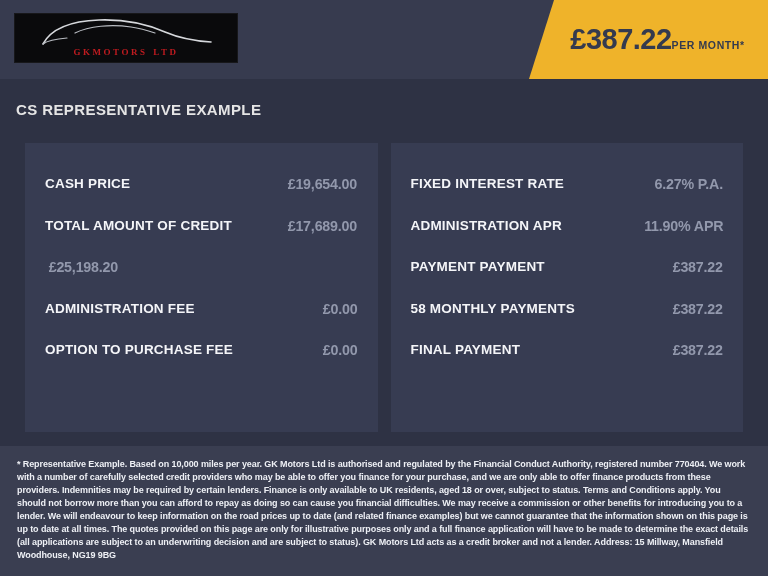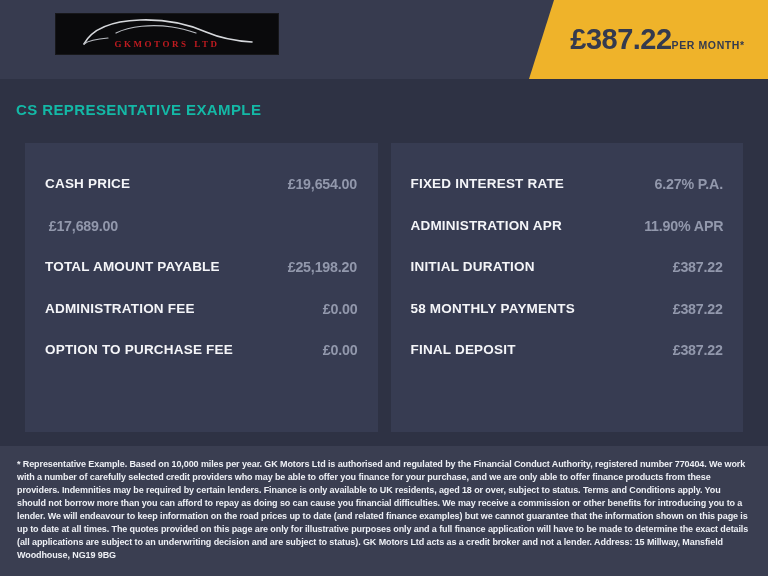--- a/index.html
+++ b/index.html
@@ -8,22 +8,22 @@
     background:#2e3244;
     font-family:"Liberation Sans", sans-serif;
     -webkit-font-smoothing:antialiased;
   }
   
   .header{
     position:absolute;top:0;left:0;width:768px;height:79px;
     background:#373b4f;
   }
   .logo-box{
-    position:absolute;left:14px;top:13px;width:224px;height:42px;
-    background:#0a0a0c;border:1px solid #17171a;box-sizing:border-box;margin-left:41px;
+    position:absolute;left:14px;top:13px;width:224px;height:50px;
+    background:#0a0a0c;border:1px solid #17171a;box-sizing:border-box;
   }
   .logo-car{position:absolute;left:22px;top:3px;}
   .logo-text{
     position:absolute;left:0;right:0;bottom:3px;text-align:center;
     color:#c01b20;font-weight:700;font-size:13px;letter-spacing:2.5px;
     font-variant:small-caps;text-transform:lowercase;
     font-family:"Liberation Serif", serif;
   }
   .price-ribbon{
     position:absolute;right:0;top:0;width:239px;height:79px;
@@ -34,21 +34,21 @@
   .price-inner{display:flex;align-items:baseline;padding-left:18px;}
   .price-amount{
     color:#343a4e;font-weight:700;font-size:29px;letter-spacing:-0.5px;
   }
   .price-per{
     color:#343a4e;font-weight:700;font-size:10.5px;letter-spacing:0.6px;
   }
   
   .page-title{
     position:absolute;left:16px;top:101px;
-    color:#14b8a6;font-weight:700;font-size:15px;letter-spacing:0.4px;
+    color:#e5e5e5;font-weight:700;font-size:15px;letter-spacing:0.4px;
   }
   
   .panels{
     position:absolute;left:25px;top:143px;width:718px;height:289px;
     display:flex;gap:13px;
   }
   .panel{
     flex:1 1 0;background:#373c52;box-sizing:border-box;
     padding:20px 0;display:flex;flex-direction:column;
   }
@@ -99,24 +99,24 @@
 <div class="page-title">CS REPRESENTATIVE EXAMPLE</div>
 
 <div class="panels">
 
   <div class="panel">
     <div class="finance-row">
       <span class="row-label">CASH PRICE</span>
       <span class="row-value">£19,654.00</span>
     </div>
     <div class="finance-row">
+      <span class="row-label">TOTAL AMOUNT OF CREDIT</span>
       <span class="row-value">£17,689.00</span>
     </div>
     <div class="finance-row">
-      <span class="row-label">TOTAL AMOUNT PAYABLE</span>
       <span class="row-value">£25,198.20</span>
     </div>
     <div class="finance-row">
       <span class="row-label">ADMINISTRATION FEE</span>
       <span class="row-value">£0.00</span>
     </div>
     <div class="finance-row">
       <span class="row-label">OPTION TO PURCHASE FEE</span>
       <span class="row-value">£0.00</span>
     </div>
@@ -125,29 +125,29 @@
   <div class="panel">
     <div class="finance-row">
       <span class="row-label">FIXED INTEREST RATE</span>
       <span class="row-value">6.27% P.A.</span>
     </div>
     <div class="finance-row">
       <span class="row-label">ADMINISTRATION APR</span>
       <span class="row-value">11.90% APR</span>
     </div>
     <div class="finance-row">
-      <span class="row-label">INITIAL DURATION</span>
+      <span class="row-label">PAYMENT PAYMENT</span>
       <span class="row-value">£387.22</span>
     </div>
     <div class="finance-row">
       <span class="row-label">58 MONTHLY PAYMENTS</span>
       <span class="row-value">£387.22</span>
     </div>
     <div class="finance-row">
-      <span class="row-label">FINAL DEPOSIT</span>
+      <span class="row-label">FINAL PAYMENT</span>
       <span class="row-value">£387.22</span>
     </div>
   </div>
 
 </div>
 
 <div class="footer">
   <div class="disclaimer">* Representative Example. Based on 10,000 miles per year. GK Motors Ltd is authorised and regulated by the Financial Conduct Authority, registered number 770404. We work with a number of carefully selected credit providers who may be able to offer you finance for your purchase, and we are only able to offer finance products from these providers. Indemnities may be required by certain lenders. Finance is only available to UK residents, aged 18 or over, subject to status. Terms and Conditions apply. You should not borrow more than you can afford to repay as doing so can cause you financial difficulties. We may receive a commission or other benefits for introducing you to a lender. We will endeavour to keep information on the road prices up to date (and related finance examples) but we cannot guarantee that the information shown on this page is up to date at all times. The quotes provided on this page are only for illustrative purposes only and a full finance application will have to be made to determine the exact details (all applications are subject to an underwriting decision and are subject to status). GK Motors Ltd acts as a credit broker and not a lender. Address: 15 Millway, Mansfield Woodhouse, NG19 9BG</div>
 </div>
 

